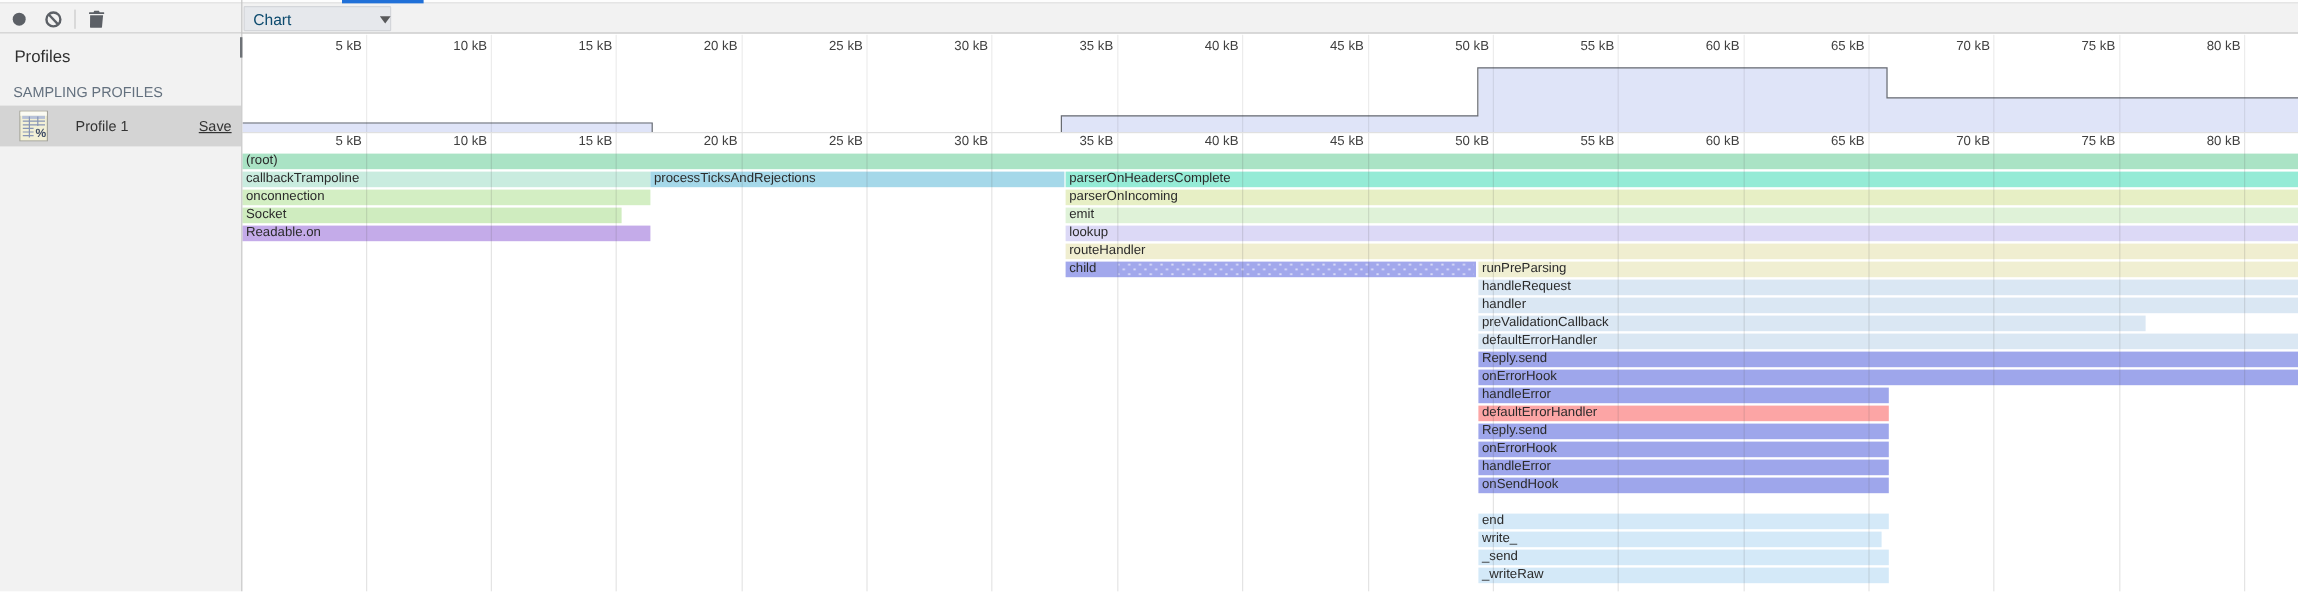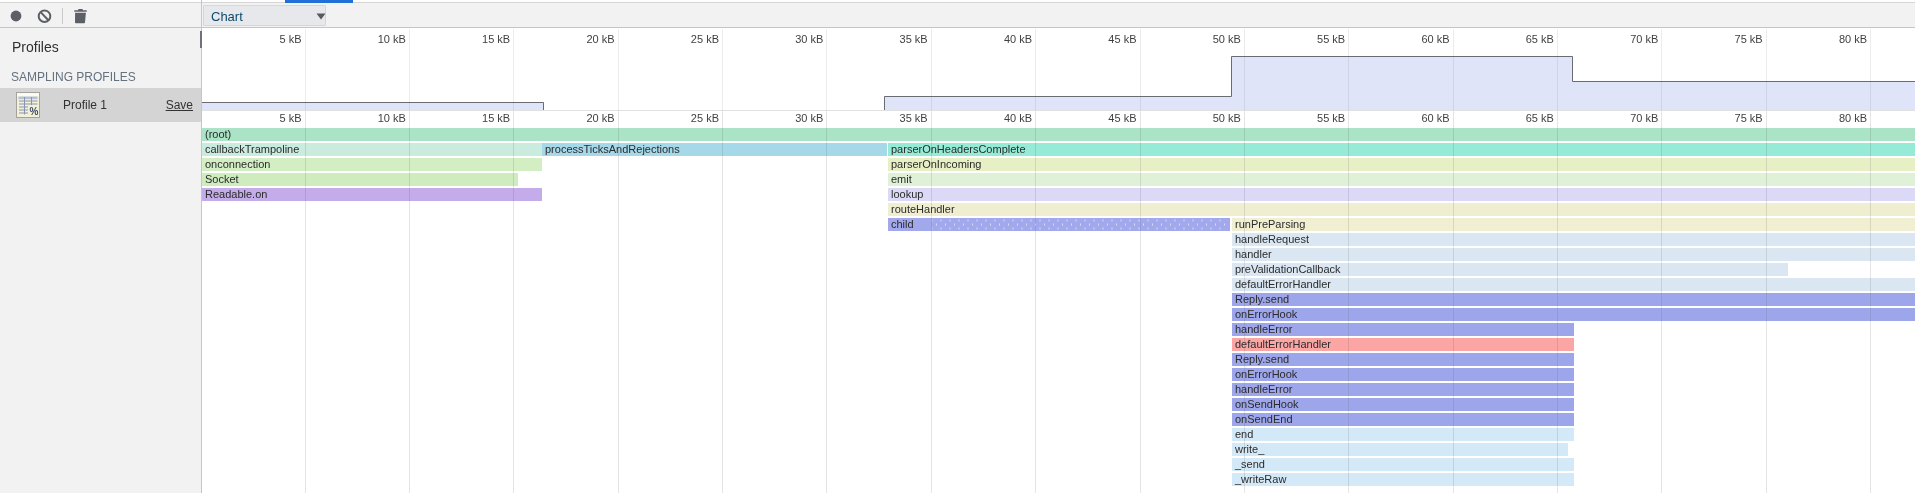--- a/index.html
+++ b/index.html
@@ -144,17 +144,16 @@
 <div class="band" style="left:1232px;top:263px;width:556px;background-color:#dae7f3;">preValidationCallback</div>
 <div class="band" style="left:1232px;top:278px;width:683px;background-color:#dae7f3;">defaultErrorHandler</div>
 <div class="band" style="left:1232px;top:293px;width:683px;background-color:#9ea6eb;">Reply.send</div>
 <div class="band" style="left:1232px;top:308px;width:683px;background-color:#9ea6eb;">onErrorHook</div>
 <div class="band" style="left:1232px;top:323px;width:342px;background-color:#9ea6eb;">handleError</div>
 <div class="band" style="left:1232px;top:338px;width:342px;background-color:#fca5a5;">defaultErrorHandler</div>
 <div class="band" style="left:1232px;top:353px;width:342px;background-color:#9ea6eb;">Reply.send</div>
 <div class="band" style="left:1232px;top:368px;width:342px;background-color:#9ea6eb;">onErrorHook</div>
 <div class="band" style="left:1232px;top:383px;width:342px;background-color:#9ea6eb;">handleError</div>
 <div class="band" style="left:1232px;top:398px;width:342px;background-color:#9ea6eb;">onSendHook</div>
-<div class="band" style="left:1232px;top:413px;width:342px;background-color:#9ea6eb;">onSendEnd</div>
 <div class="band" style="left:1232px;top:428px;width:342px;background-color:#d4e9f8;">end</div>
 <div class="band" style="left:1232px;top:443px;width:336px;background-color:#d4e9f8;">write_</div>
 <div class="band" style="left:1232px;top:458px;width:342px;background-color:#d4e9f8;">_send</div>
 <div class="band" style="left:1232px;top:473px;width:342px;background-color:#d4e9f8;">_writeRaw</div>
 </div>
 </body></html>

